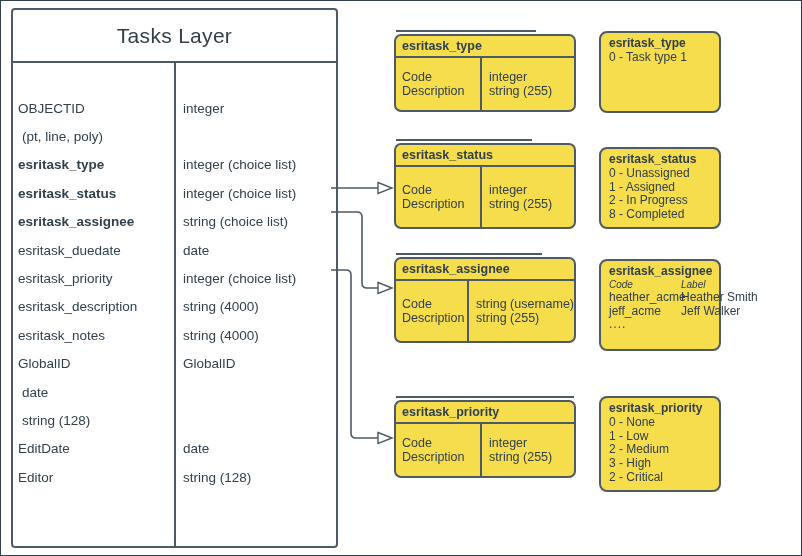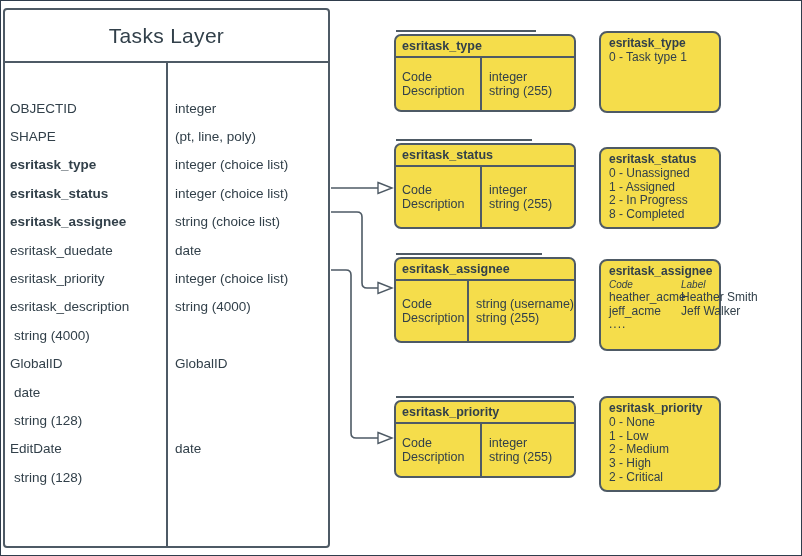--- a/index.html
+++ b/index.html
@@ -6,21 +6,21 @@
   body{
     width:802px;height:556px;position:relative;background:#ffffff;
     font-family:"Liberation Sans", sans-serif;color:#32404A;
     -webkit-font-smoothing:antialiased;
   }
   .page{position:absolute;inset:0;border:1px solid #2F3D4C;box-sizing:border-box;background:#fff;}
   .connectors{position:absolute;left:0;top:0;z-index:3;pointer-events:none;}
 
   
   .tasks-table{
-    position:absolute;left:2px;top:7px;width:327px;height:540px;
+    position:absolute;left:10px;top:7px;width:327px;height:540px;
     background:#fff;border:2px solid #4E5A65;border-radius:4px;
     box-sizing:border-box;z-index:2;display:flex;flex-direction:column;
   }
   .tasks-title{
     height:51px;line-height:51px;text-align:center;font-size:21px;
     border-bottom:2px solid #4E5A65;letter-spacing:0.3px;
   }
   .tasks-body{position:relative;flex:1;}
   .col-divider{position:absolute;left:161px;top:0;bottom:0;width:2px;background:#4E5A65;}
   .tasks-rows{position:absolute;top:31px;left:0;right:0;}
@@ -77,21 +77,20 @@
   <div class="tasks-table">
     <div class="tasks-title">Tasks Layer</div>
     <div class="tasks-body">
       <div class="col-divider"></div>
       <div class="tasks-rows">
         <div class="frow">
             <div class="fname">OBJECTID</div>
             <div class="ftype">integer</div>
           </div>
         <div class="frow">
-            <div class="fname">SHAPE</div>
             <div class="ftype">(pt, line, poly)</div>
           </div>
         <div class="frow bold">
             <div class="fname">esritask_type</div>
             <div class="ftype">integer (choice list)</div>
           </div>
         <div class="frow bold">
             <div class="fname">esritask_status</div>
             <div class="ftype">integer (choice list)</div>
           </div>
@@ -105,37 +104,39 @@
           </div>
         <div class="frow">
             <div class="fname">esritask_priority</div>
             <div class="ftype">integer (choice list)</div>
           </div>
         <div class="frow">
             <div class="fname">esritask_description</div>
             <div class="ftype">string (4000)</div>
           </div>
         <div class="frow">
+            <div class="fname">esritask_notes</div>
             <div class="ftype">string (4000)</div>
           </div>
         <div class="frow">
             <div class="fname">GlobalID</div>
             <div class="ftype">GlobalID</div>
           </div>
         <div class="frow">
             <div class="ftype">date</div>
           </div>
         <div class="frow">
             <div class="ftype">string (128)</div>
           </div>
         <div class="frow">
             <div class="fname">EditDate</div>
             <div class="ftype">date</div>
           </div>
         <div class="frow">
+            <div class="fname">Editor</div>
             <div class="ftype">string (128)</div>
           </div>
       </div>
     </div>
   </div>
 
   <div class="defbox" style="top:33px;height:78px;">
     <div class="artifact aw-type"></div>
     <div class="dhead">esritask_type</div>
     <div class="dbody">

